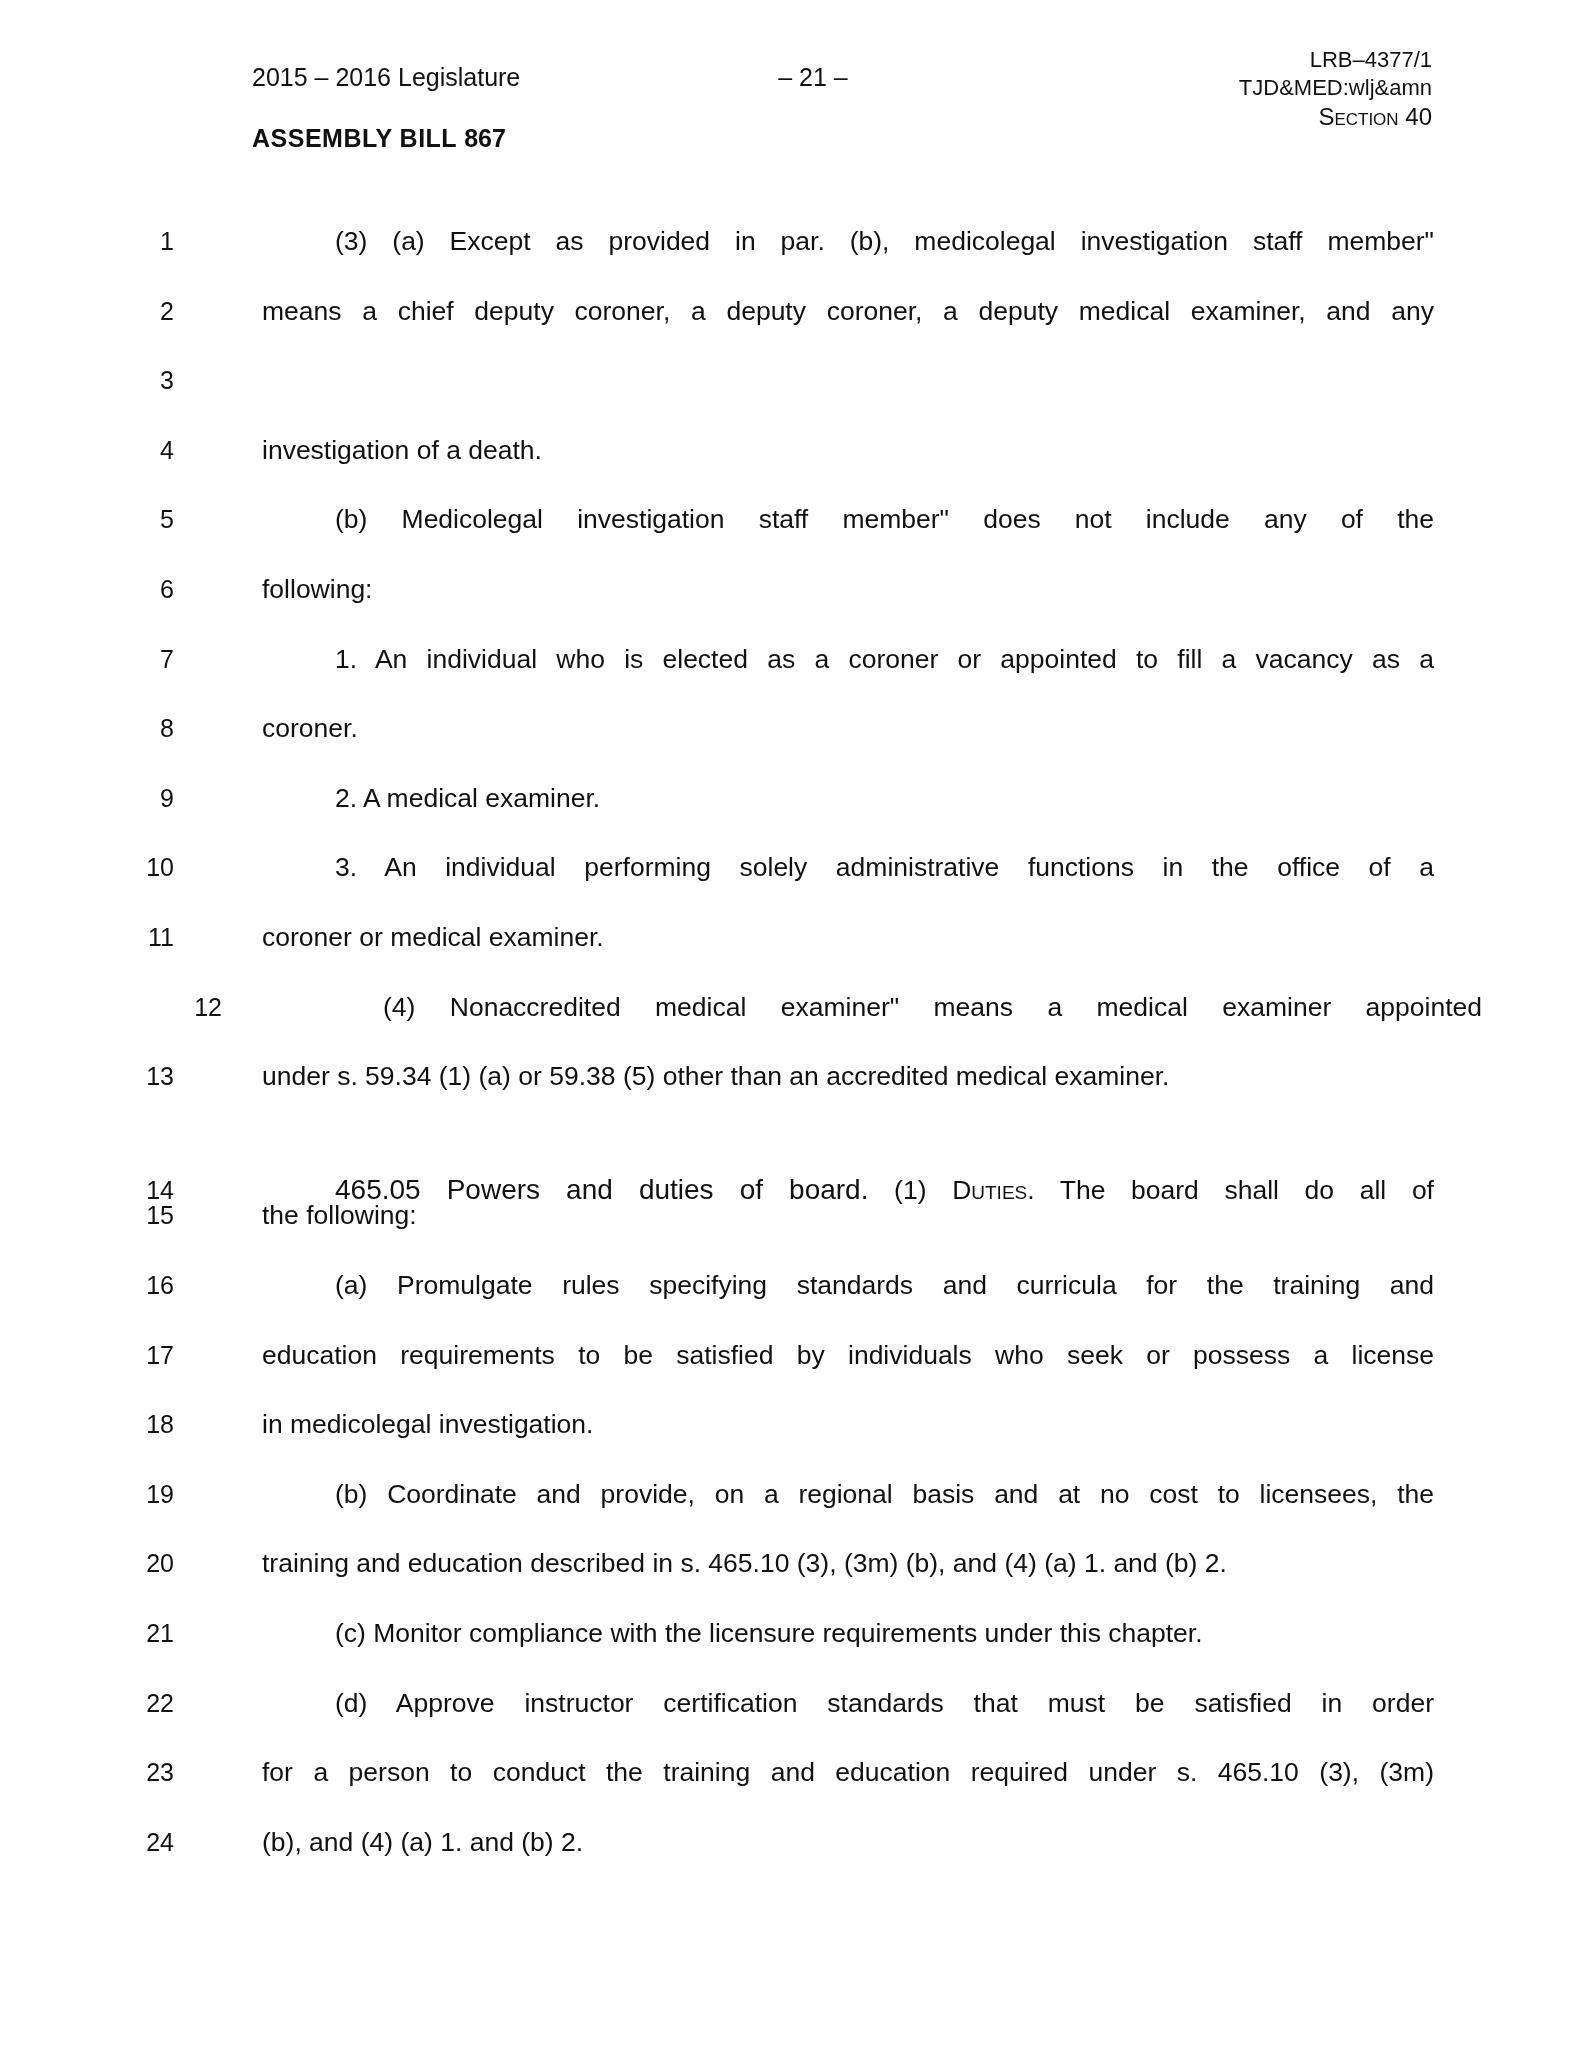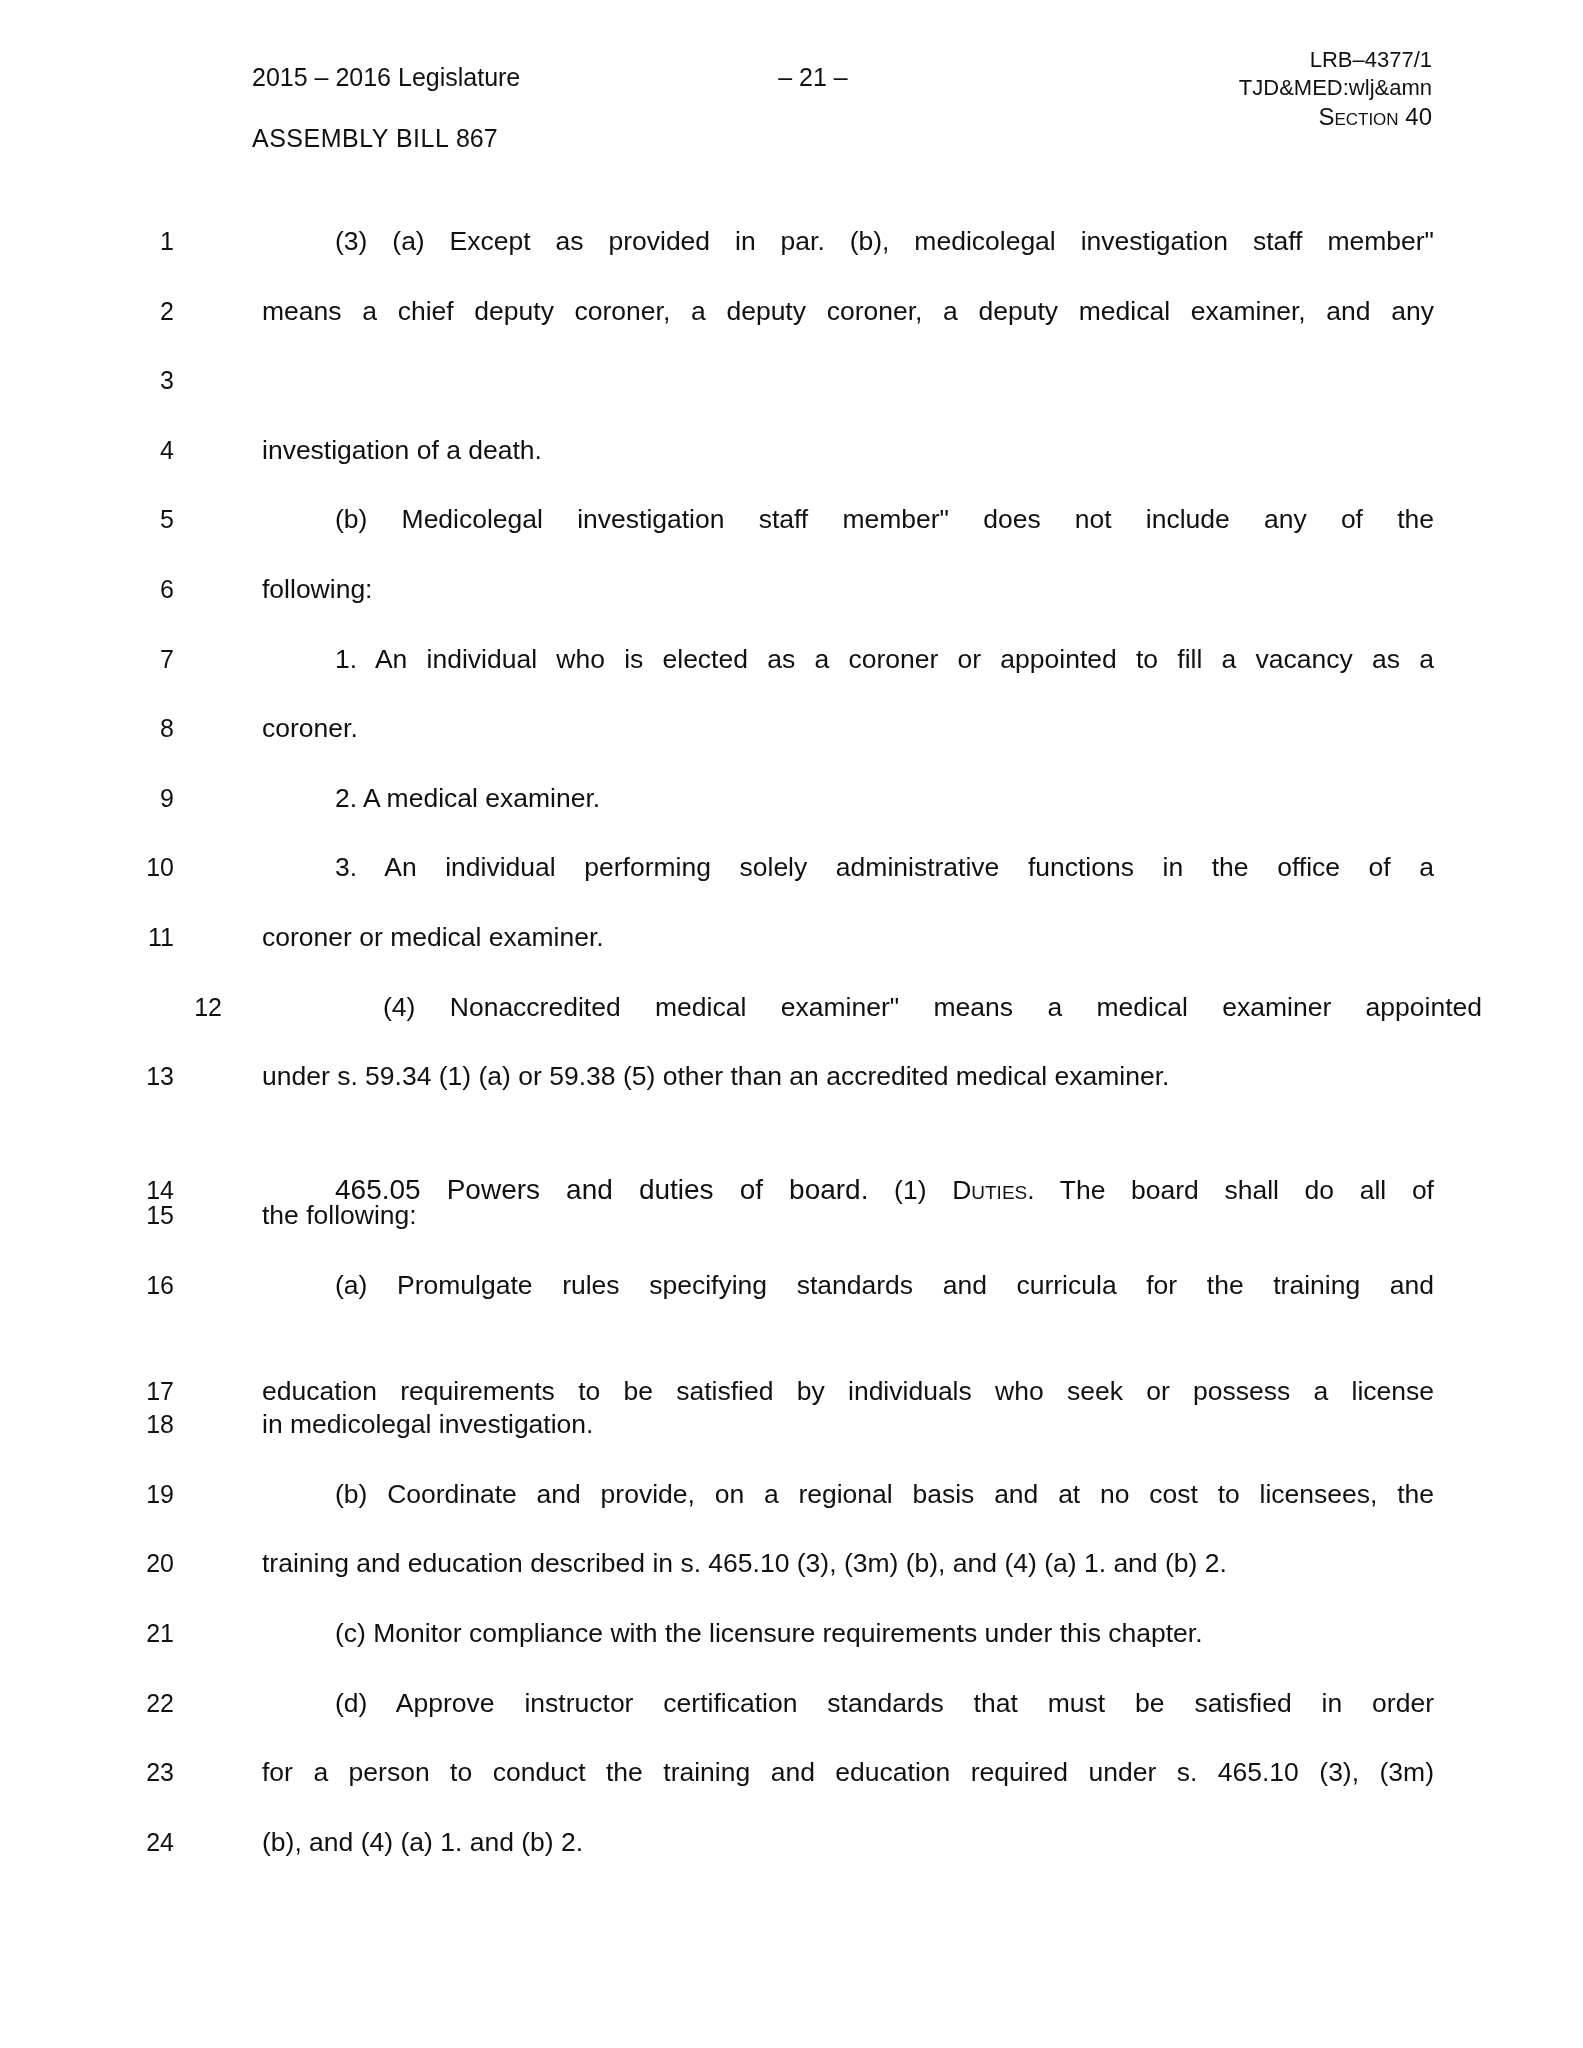--- a/index.html
+++ b/index.html
@@ -1,20 +1,20 @@
 <!DOCTYPE html>
 <html><head>
 <meta charset="utf-8">
 <style>
   html, body { margin: 0; padding: 0; background: #ffffff; }
   body { width: 1583px; height: 2048px; position: relative; overflow: hidden;
          font-family: "Liberation Sans", "DejaVu Sans", sans-serif; color: #111111; }
   .hdr { position: absolute; font-size: 25px; line-height: 30px; white-space: nowrap; }
   #hdr-legislature { left: 252px; top: 62px; }
-  #hdr-bill { left: 252px; top: 123px; letter-spacing: 0.5px; }
+  #hdr-bill { left: 252px; top: 123px; letter-spacing: 0.5px; font-weight: bold; }
   #hdr-bill .num { letter-spacing: 0; }
   #hdr-page { left: 763px; width: 100px; top: 62px; text-align: center; }
   .hdr-right { position: absolute; right: 151px; text-align: right; font-size: 22px; line-height: 28px; white-space: nowrap; }
   #hdr-lrb { top: 46px; }
   #hdr-drafter { top: 74px; }
   #hdr-section { top: 103px; font-size: 24px; }
   .sc { font-variant: small-caps; }
   .line { position: absolute; left: 0; width: 1583px; height: 40px; }
   .ln { position: absolute; left: 120px; width: 54px; text-align: right; font-size: 25px; line-height: 40px; }
   .txt { position: absolute; font-size: 26.5px; line-height: 40px; white-space: nowrap; }
@@ -92,21 +92,21 @@
         <div class="txt ind just"><span style="font-size: 28px;">465.05  Powers and duties of board.</span> <span>(1)</span> <span class="sc">Duties.</span> <span>The board shall do all of</span></div>
       </div>
       <div class="line" style="top: 1195.4px;">
         <div class="ln">15</div>
         <div class="txt flush">the following:</div>
       </div>
       <div class="line" style="top: 1265px; padding-left: 40px;">
         <div class="ln">16</div>
         <div class="txt ind just">(a)  Promulgate rules specifying standards and curricula for the training and</div>
       </div>
-      <div class="line" style="top: 1334.6px; margin-top: 36px;">
+      <div class="line" style="top: 1334.6px;">
         <div class="ln">17</div>
         <div class="txt flush just">education requirements to be satisfied by individuals who seek or possess a license</div>
       </div>
       <div class="line" style="top: 1404.2px;">
         <div class="ln">18</div>
         <div class="txt flush">in medicolegal investigation.</div>
       </div>
       <div class="line" style="top: 1473.8px;">
         <div class="ln">19</div>
         <div class="txt ind just">(b)  Coordinate and provide, on a regional basis and at no cost to licensees, the</div>

